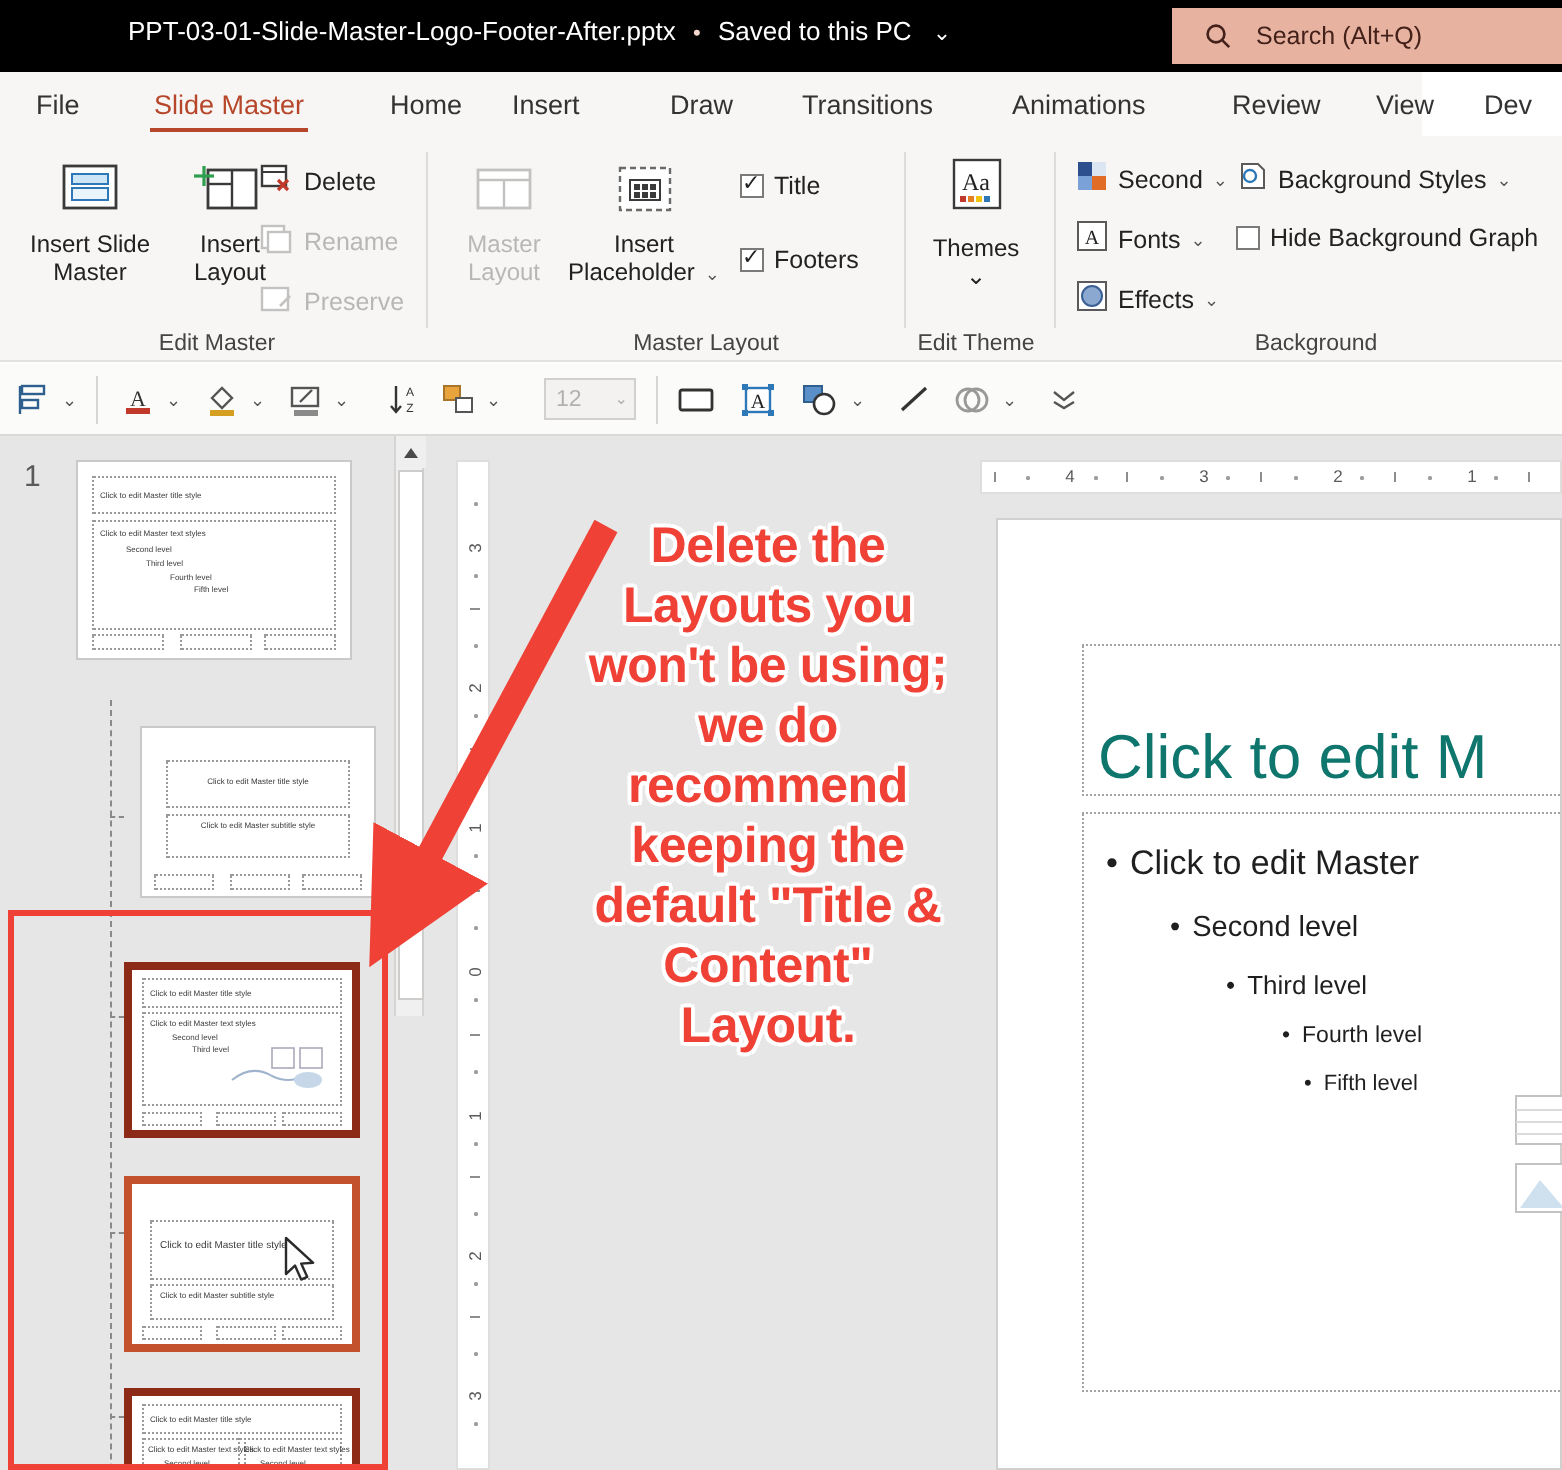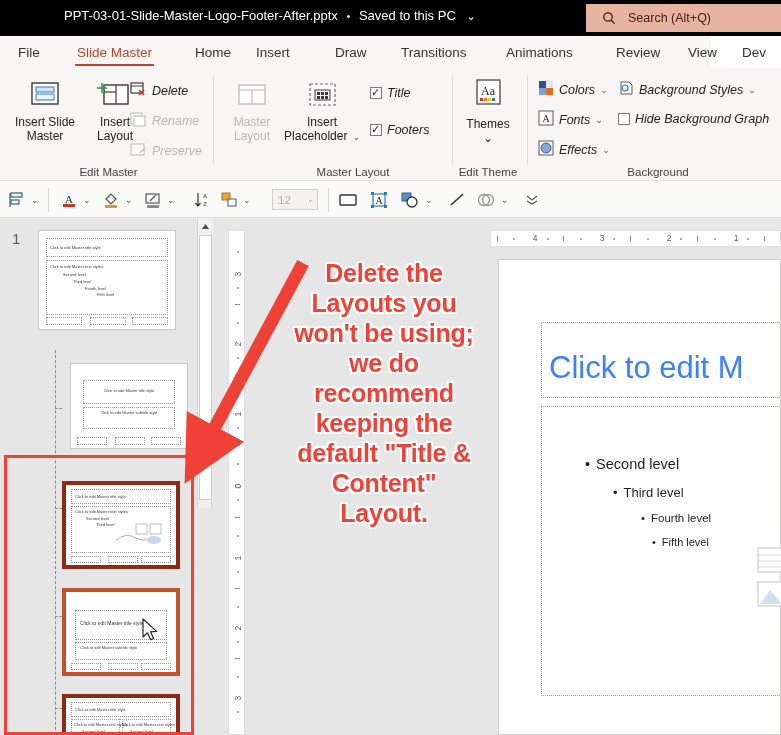--- a/index.html
+++ b/index.html
@@ -65,21 +65,21 @@
     position: absolute; text-align: center; font-size: 12px; color: #222;
     line-height: 14px;
   }
   .ic-btn.dis { color: #b9b7b5; }
   .ic-lbl { display: block; }
   .sm-item {
     position: absolute; display: flex; align-items: center;
     font-size: 12.5px; color: #222;
   }
   .sm-item.dis { color: #b9b7b5; }
-  .sm-item .lbl { margin-left: 5px; white-space: nowrap; font-style: italic; }
+  .sm-item .lbl { margin-left: 5px; white-space: nowrap; }
   .chev { margin-left: 5px; font-size: 9px; color: #555; }
   .cbx {
     width: 12px; height: 12px; border: 1px solid #7a7a7a; background: #fff;
     display: inline-block; position: relative; flex: 0 0 auto;
   }
   .cbx.on::after {
     content: "✓"; position: absolute; left: 0px; top: -3px;
     font-size: 11px; color: #222; line-height: 14px;
   }
 
@@ -178,22 +178,22 @@
   }
   .hr-t { position: absolute; top: 5px; width: 1px; height: 5px; background: #8f8d8b; }
   .hr-d { position: absolute; top: 7px; width: 1.5px; height: 1.5px; background: #9f9d9b; border-radius: 50%; }
 
   .slide {
     position: absolute; left: 8px; top: 41px; width: 283px; height: 476px;
     background: #ffffff; border: 1px solid #d2d0ce;
   }
   .s-ph { position: absolute; border: 1px dotted #a6a4a2; }
   .s-title {
-    position: absolute; left: 50px; top: 90px;
-    font-size: 31px; color: #3b82f6; white-space: nowrap;
+    position: absolute; left: 50px; top: 101px;
+    font-size: 31px; color: #0f766e; white-space: nowrap;
   }
   .s-b1 { position: absolute; left: 54px; font-size: 17px; color: #1f1f1f; white-space: nowrap; }
   .s-b2 { position: absolute; left: 86px; font-size: 14.5px; color: #1f1f1f; white-space: nowrap; }
   .s-b3 { position: absolute; left: 114px; font-size: 13px; color: #1f1f1f; white-space: nowrap; text-align: right; }
   .s-b4 { position: absolute; left: 142px; font-size: 11.5px; color: #1f1f1f; white-space: nowrap; }
   .s-b5 { position: absolute; left: 153px; font-size: 11px; color: #1f1f1f; white-space: nowrap; text-align: right; }
   .bul { margin-right: 6px; }
 
   
   .annot {
@@ -374,21 +374,21 @@
 
     <div class="sm-item" style="left:538px; top:12px;">
       <span>
         <svg width="16" height="16" viewBox="0 0 16 16">
           <rect x="1" y="1" width="7" height="7" fill="#2d4f8e"></rect>
             <rect x="8" y="1" width="7" height="7" fill="#dce6f2"></rect>
           <rect x="1" y="8" width="7" height="7" fill="#7aa2d8"></rect>
             <rect x="8" y="8" width="7" height="7" fill="#e06c25"></rect>
         </svg>
       </span>
-      <span class="lbl">Colors</span>
+      <span class="lbl">Second</span>
       <span class="chev">⌄</span>
     </div>
     <div class="sm-item" style="left:538px; top:42px;">
       <span>
         <svg width="16" height="16" viewBox="0 0 16 16">
             <rect x="1" y="1" width="14" height="14" fill="#fff" stroke="#5a5a5a" stroke-width="1"></rect>
             <text x="8" y="12" font-size="10" text-anchor="middle" fill="#222" font-family="Liberation Serif, serif">A</text>
           </svg>
       </span>
       <span class="lbl">Fonts</span>
@@ -674,20 +674,23 @@
           <div class="hr-d" style="left:189px;"></div>
         <div class="hr-d" style="left:223px;"></div>
           <div class="hr-d" style="left:256px;"></div>
       </div>
 
       <div class="slide">
         <div class="s-ph" style="left:42px; top:62px; right:-20px; height:76px;"></div>
         <div class="s-title">Click to edit M</div>
 
         <div class="s-ph" style="left:42px; top:146px; right:-20px; bottom:38px;"></div>
+        <div class="s-b1" style="top:162px;">
+          <span class="bul">•</span><span>Click to edit Master</span>
+        </div>
         <div class="s-b2" style="top:196px;">
           <span class="bul">•</span><span>Second level</span>
         </div>
         <div class="s-b3" style="top:225px;">
           <span class="bul">•</span><span>Third level</span>
         </div>
         <div class="s-b4" style="top:252px;">
           <span class="bul">•</span><span>Fourth level</span>
         </div>
         <div class="s-b5" style="top:276px;">

